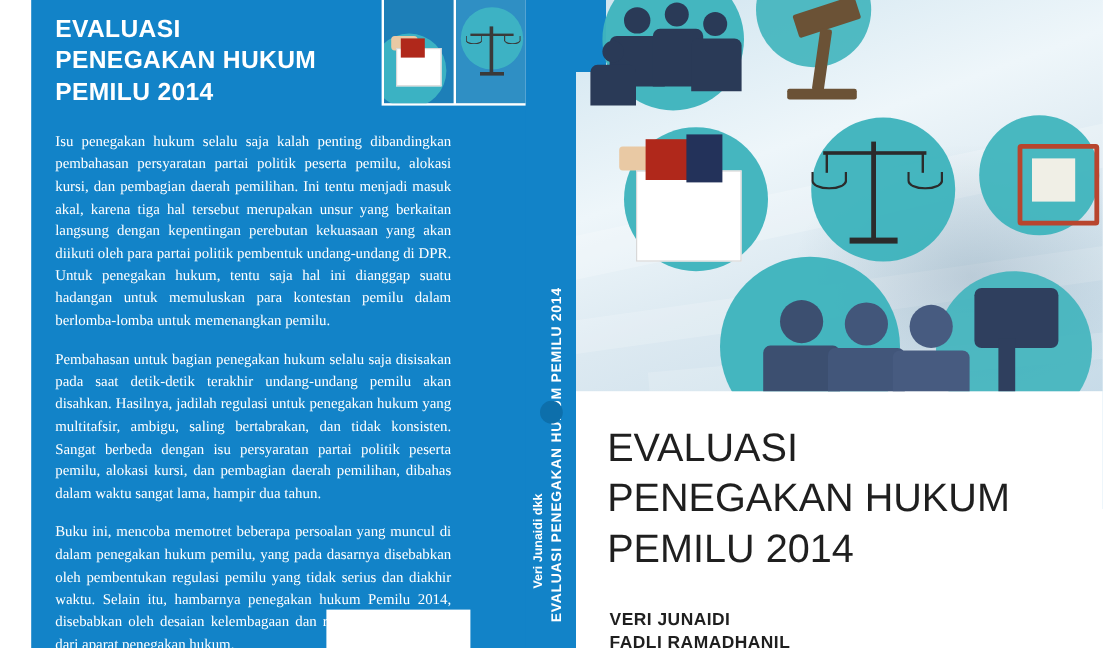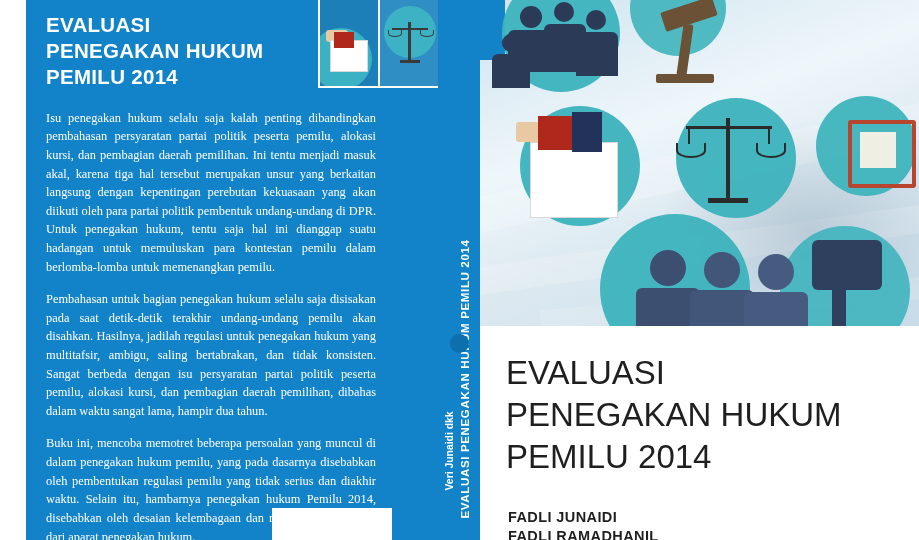--- a/index.html
+++ b/index.html
@@ -229,19 +229,19 @@
 
     </div>
 
     <div class="front-title">
       <div>EVALUASI</div>
       <div>PENEGAKAN HUKUM</div>
       <div>PEMILU 2014</div>
     </div>
 
     <div class="front-authors">
-      <div>FADLI JUNAIDI</div>
+      <div>VERI JUNAIDI</div>
       <div>FADLI RAMADHANIL</div>
     </div>
 
   </div>
 
 </div>
 
 </body></html>

